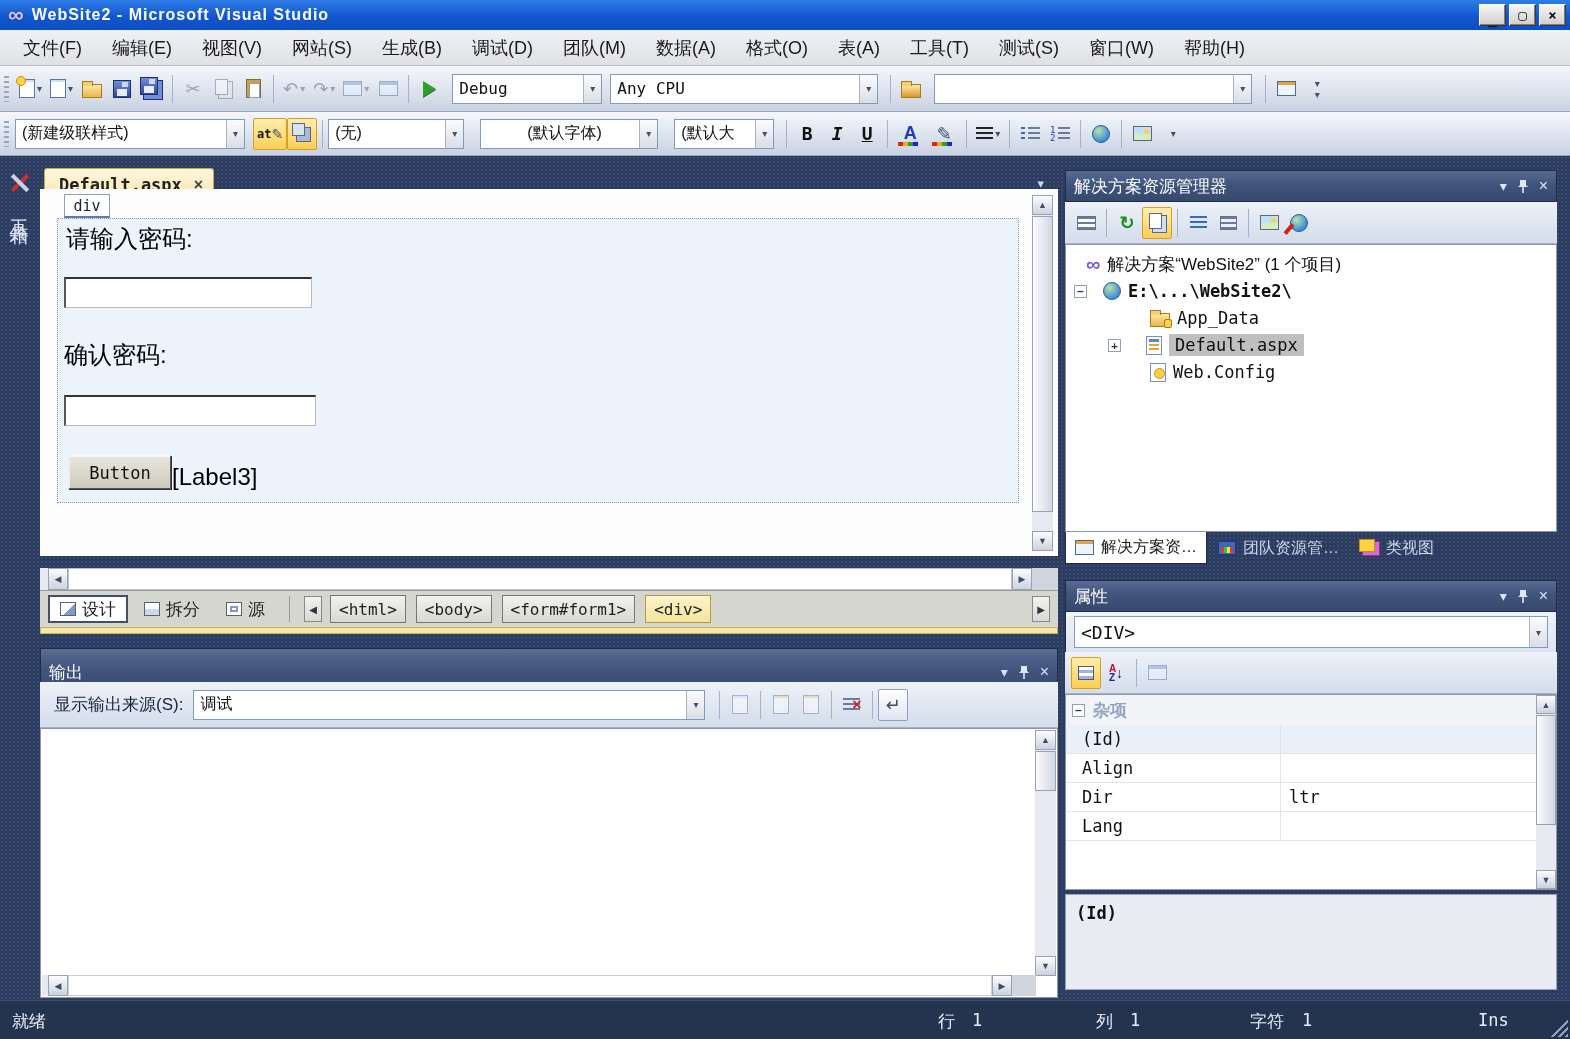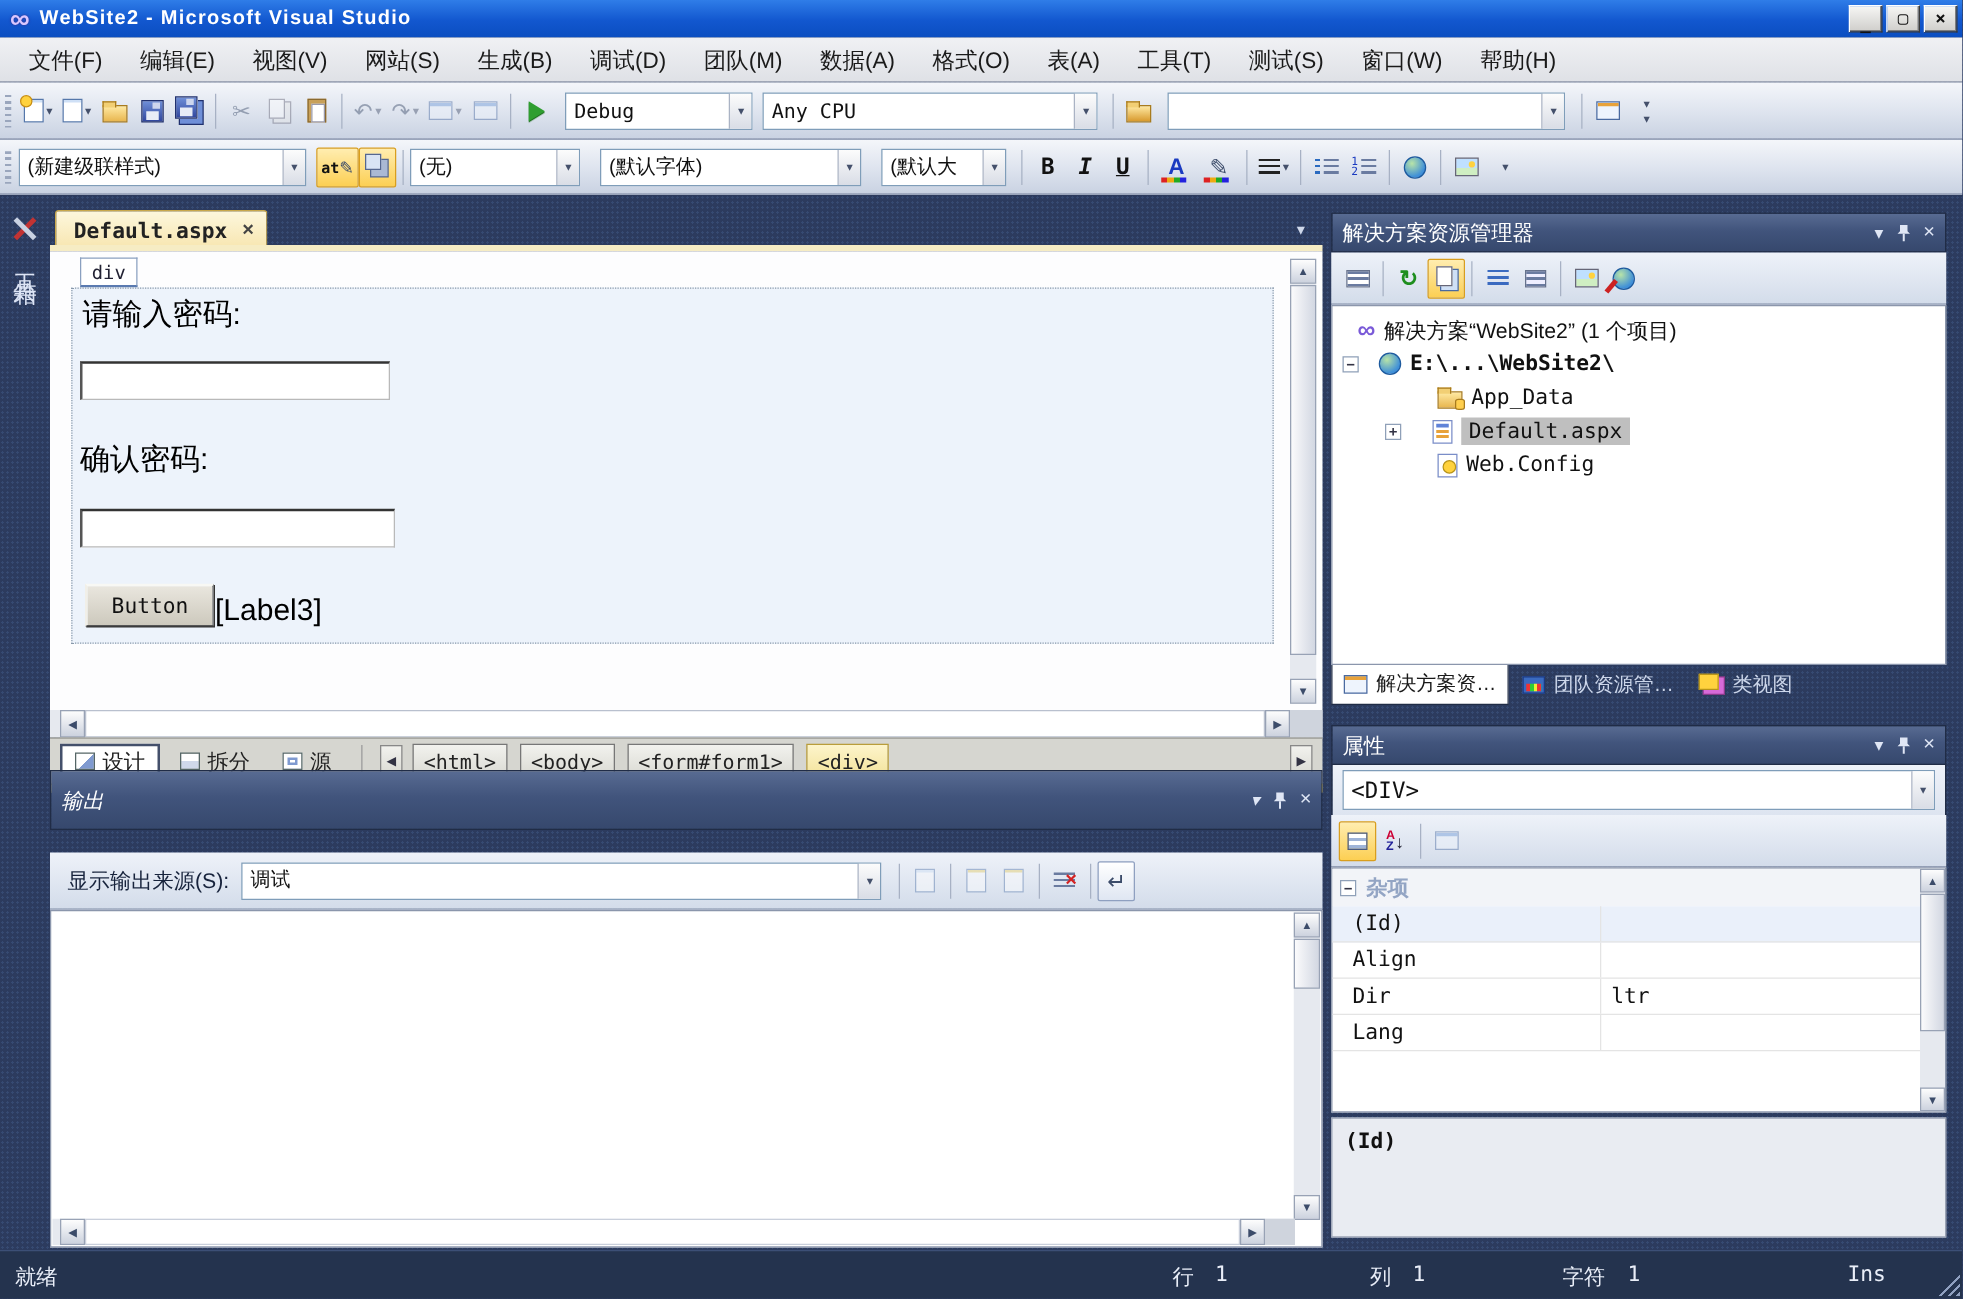--- a/index.html
+++ b/index.html
@@ -91,21 +91,21 @@
   #doctab-row { left:40px; top:168px; width:1018px; height:32px; }
   .doctab { position:absolute; left:4px; top:0; height:32px; padding:0 10px 0 14px;
     background:linear-gradient(#fdf7dd,#f7e5ae); border:1px solid #c9a84c; border-bottom:none;
     border-radius:3px 3px 0 0; display:flex; align-items:center; gap:12px; }
   .doctab .dlabel { font-size:17px; font-weight:bold; color:#222; font-family:"DejaVu Sans Mono",monospace; }
   .doctab .dclose { font-size:16px; font-weight:bold; color:#444; }
   #doctab-chev { position:absolute; right:14px; top:8px; color:#cfd8ea; font-size:13px; }
   #tab-underline { left:40px; top:196px; width:1018px; height:5px; background:#f6ecc4; }
 
   
-  #editor { left:40px; top:201px; width:1018px; height:367px; background:#fdfdfe; }
+  #editor { left:40px; top:189px; width:1018px; height:367px; background:#fdfdfe; }
   .taglabel { position:absolute; left:24px; top:5px; width:46px; height:24px; background:#fff;
     border:1px solid #8aa0c0; border-bottom:2px solid #5a7ab0; font-size:15px; color:#223;
     display:flex; align-items:center; justify-content:center; font-family:"DejaVu Sans Mono",monospace; }
   .designdiv { position:absolute; left:17px; top:29px; width:962px; height:285px;
     border:1px dotted #8899ab; background:#edf3fb; }
   .dz-text { position:absolute; font-size:24px; color:#000; white-space:nowrap; }
   .dz-err { position:absolute; font-size:24px; color:#d92a24; white-space:nowrap; }
   .dz-input { position:absolute; width:248px; height:31px; background:#fff;
     border-top:2px solid #333; border-left:2px solid #555; border-right:1px solid #b9b9b9; border-bottom:1px solid #b9b9b9; }
   .dz-btn { position:absolute; width:103px; height:34px; background:linear-gradient(#e9e6de,#cdc9bd);
@@ -139,21 +139,21 @@
   
   .twin-header { background:linear-gradient(180deg,#586b92 0%,#41547c 45%,#36486d 100%);
     border:1px solid #202c46; display:flex; align-items:center; padding:0 8px; color:#fff; }
   .twin-header .ttext { font-size:17px; }
   .twin-ctrls { margin-left:auto; display:flex; align-items:center; gap:10px; color:#dfe6f5; }
   .twin-ctrls .c { font-size:14px; }
   .twin-toolbar { background:linear-gradient(#eef2f9,#d3dcea); border-bottom:1px solid #a8b2c6;
     display:flex; align-items:center; padding:0 6px; }
 
   
-  #out-header { left:40px; top:616px; width:1018px; height:48px;font-style:italic; }
+  #out-header { left:40px; top:648px; width:1018px; height:48px; }
   #out-toolbar { left:40px; top:682px; width:1018px; height:46px; }
   #out-toolbar .lbl { font-size:17px; color:#17233c; margin:0 10px 0 8px; }
   #out-content { left:40px; top:728px; width:1018px; height:270px; background:#fff; border:1px solid #8b96ac; }
 
   
   #se-header { left:1065px; top:170px; width:492px; height:32px; }
   #se-toolbar { left:1065px; top:202px; width:492px; height:42px; }
   #se-tree { left:1065px; top:244px; width:492px; height:288px; background:#fff; border:1px solid #8b96ac; font-size:17px; }
   .trow { position:absolute; height:26px; display:flex; align-items:center; gap:7px; white-space:nowrap; }
   .exp { width:13px; height:13px; background:#fff; border:1px solid #8fa0b8; color:#334;
@@ -320,21 +320,21 @@
     <span class="gl" style="font-size:14px;">✎</span>
   </div>
   <div class="tbtn hl">
       <span class="i-layers"></span>
     </div>
   <div class="tsep"></div>
   <div class="combo" style="width:136px;">
     <span class="cval">(无)</span>
     <span class="carr">▾</span>
   </div>
-  <div class="combo" style="width:209px; margin-left:16px;">
+  <div class="combo" style="width:178px; margin-left:16px;padding-left:40px;">
     <span class="cval">(默认字体)</span>
     <span class="carr">▾</span>
   </div>
   <div class="combo" style="width:100px; margin-left:16px;">
     <span class="cval">(默认大</span>
     <span class="carr">▾</span>
   </div>
   <div class="tsep" style="margin-left:12px;"></div>
   <div class="tbtn">
       <span class="mono" style="font-weight:bold;font-size:18px;">B</span>

